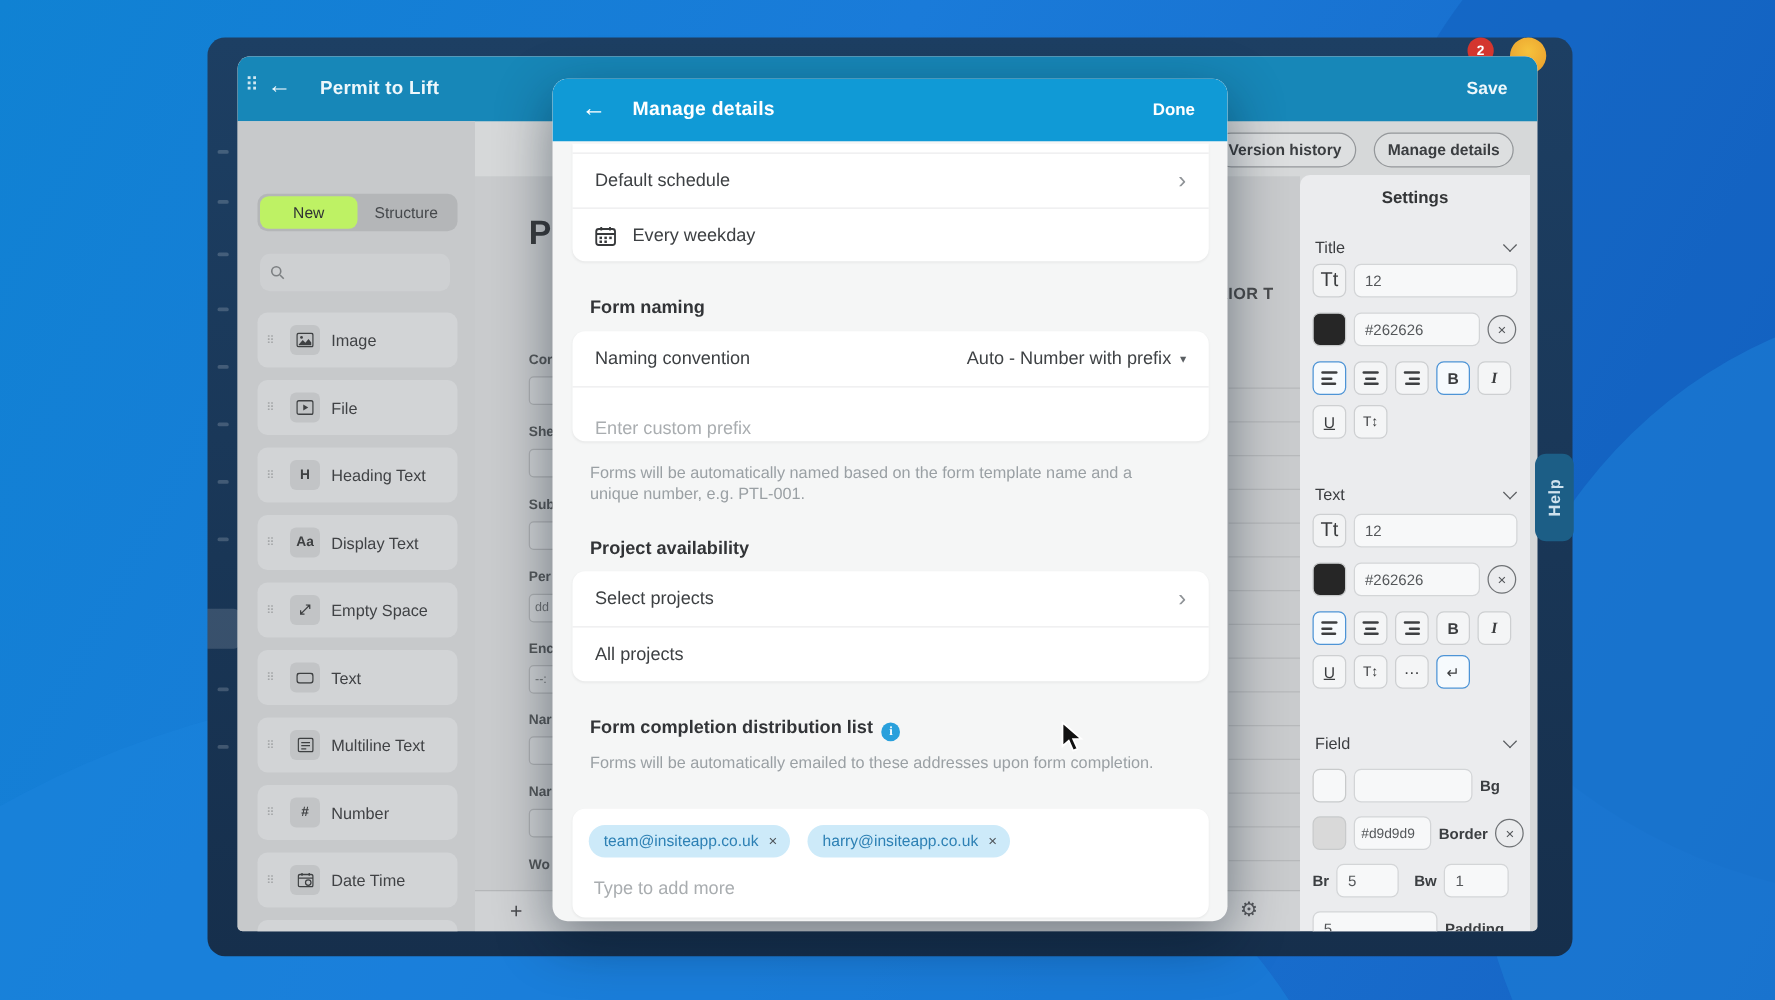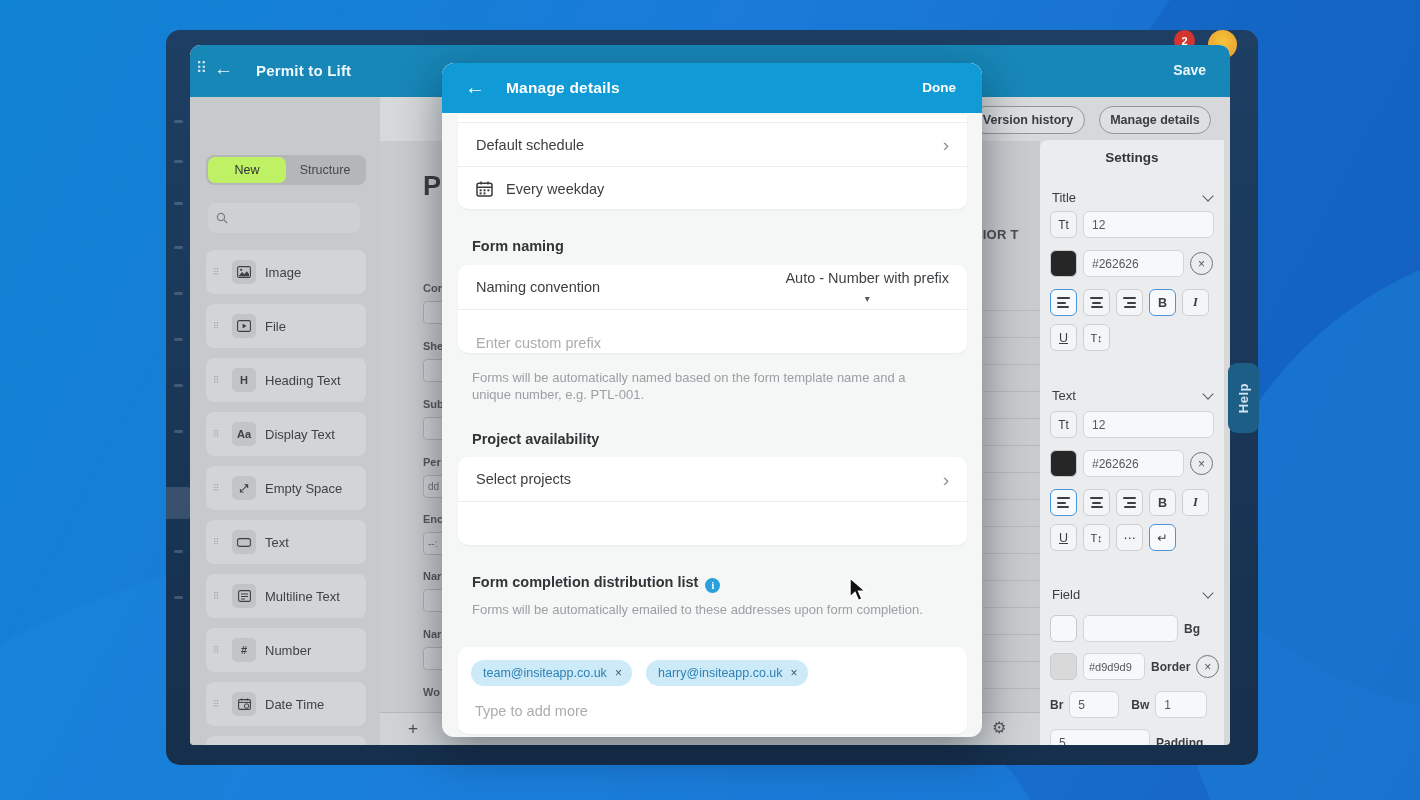--- a/index.html
+++ b/index.html
@@ -74,21 +74,21 @@
 
   
   .panel { position:absolute; left:850px; top:95px; width:184px; height:605px; background:#ebecee; border-radius:8px 0 0 0; }
   .ptitle { position:absolute; left:0; top:10px; width:100%; text-align:center; font-size:13.5px; font-weight:bold; color:#333537; }
   .sechead { position:absolute; left:12px; width:160px; display:flex; justify-content:space-between; align-items:center;
     font-size:13px; color:#3b3d40; }
   .chev { width:8px; height:8px; border-right:1.6px solid #5a5d60; border-bottom:1.6px solid #5a5d60;
     transform:rotate(45deg); margin-top:-4px; }
   .srow { position:absolute; left:10px; display:flex; gap:6px; align-items:center; }
   .schip { width:27px; height:27px; background:#f2f3f4; border:1px solid #cdcfd1; border-radius:6px;
-    display:flex; align-items:center; justify-content:center; font-size:12px; color:#3b3d3f; }
+    display:flex; align-items:center; justify-content:center; font-size:16px; color:#3b3d3f; }
   .sinput { height:27px; background:#f7f8f9; border:1px solid #d3d5d7; border-radius:6px; font-size:12px;
     color:#54575a; display:flex; align-items:center; padding:0 8px; }
   .sinput input { border:none; outline:none; background:transparent; width:100%; font-size:12px; color:#54575a;
     font-family:"Liberation Sans",sans-serif; }
   .swatch { width:27px; height:27px; border-radius:6px; border:1px solid #c8cacb; }
   .xcirc { width:23px; height:23px; border:1.4px solid #707376; border-radius:50%; color:#54575a; font-size:12px;
     display:flex; align-items:center; justify-content:center; background:transparent; }
   .sbtn { width:27px; height:27px; background:#f4f5f6; border:1px solid #cdcfd1; border-radius:6px;
     display:flex; align-items:center; justify-content:center; font-size:12.5px; color:#3b3d3f; }
   .sbtn.sel { border:1.6px solid #4d94d6; background:#f6fafd; }
@@ -111,21 +111,21 @@
   .mheader { position:absolute; left:0; top:0; width:540px; height:50px; background:#109ad6; border-radius:12px 12px 0 0; color:#fff; }
   .mback { position:absolute; left:23px; top:13px; font-size:20px; color:#fff; }
   .mtitle { position:absolute; left:64px; top:16px; font-size:15.5px; font-weight:bold; letter-spacing:.2px; }
   .mdone { position:absolute; right:26px; top:17px; font-size:13.5px; font-weight:bold; }
   .mcard { position:absolute; left:16px; width:509px; background:#fff; border-radius:10px; box-shadow:0 1px 2px rgba(0,0,0,.05); }
   .mrow { position:relative; height:43px; display:flex; align-items:center; padding:0 18px; font-size:14.5px; color:#3d4043; }
   .mdiv { height:1px; background:#ececed; margin:0 0; }
   .rchev { margin-left:auto; font-size:19px; color:#8f9397; line-height:1; }
   .mhead { position:absolute; left:30px; font-size:14.5px; font-weight:bold; color:#323437; }
   .mgray { position:absolute; left:30px; font-size:13px; color:#9aa0a4; line-height:17px; }
-  .mval { margin-left:auto; display:flex; align-items:center; gap:7px; color:#3f4245;flex-direction:column; }
+  .mval { margin-left:auto; display:flex; align-items:center; gap:7px; color:#3f4245; }
   .mval .caret { font-size:10px; color:#5a5e62; }
   .mrow input { border:none; outline:none; background:transparent; font-size:14.5px; width:100%;
     font-family:"Liberation Sans",sans-serif; color:#3d4043;margin-top:22px; }
   .mrow input::placeholder, .search input::placeholder, .chipin::placeholder { color:#a9adb0; }
   .info { display:inline-flex; width:15px; height:15px; background:#29a0dc; border-radius:50%; color:#fff;
     font-size:10px; font-weight:bold; align-items:center; justify-content:center; margin-left:7px; vertical-align:-2px;
     font-family:"Liberation Serif",serif; }
   .chip { position:absolute; top:13px; height:26px; background:#cdeaf9; border-radius:13px; display:flex;
     align-items:center; gap:8px; padding:0 10px 0 12px; font-size:12.5px; color:#2d80b4; }
   .chipx { color:#4f555a; font-size:12px; }
@@ -491,20 +491,23 @@
     </div>
     <div class="mgray" style="top:306px;width:468px">Forms will be automatically named based on the form template name and a unique number, e.g. PTL-001.</div>
 
     <div class="mhead" style="top:368px">Project availability</div>
     <div class="mcard" style="top:394px;height:88px">
       <div class="mrow" style="height:44px">
         <span>Select projects</span>
         <span class="rchev">›</span>
       </div>
       <div class="mdiv"></div>
+      <div class="mrow" style="height:43px">
+        <span>All projects</span>
+      </div>
     </div>
 
     <div class="mhead" style="top:511px">
       <span>Form completion distribution list</span><span class="info">i</span>
     </div>
     <div class="mgray" style="top:538px;width:480px">Forms will be automatically emailed to these addresses upon form completion.</div>
     <div class="mcard" style="top:584px;height:87px">
       <div class="chip" style="left:13px">
         <span>team@insiteapp.co.uk</span>
         <span class="chipx">×</span>

